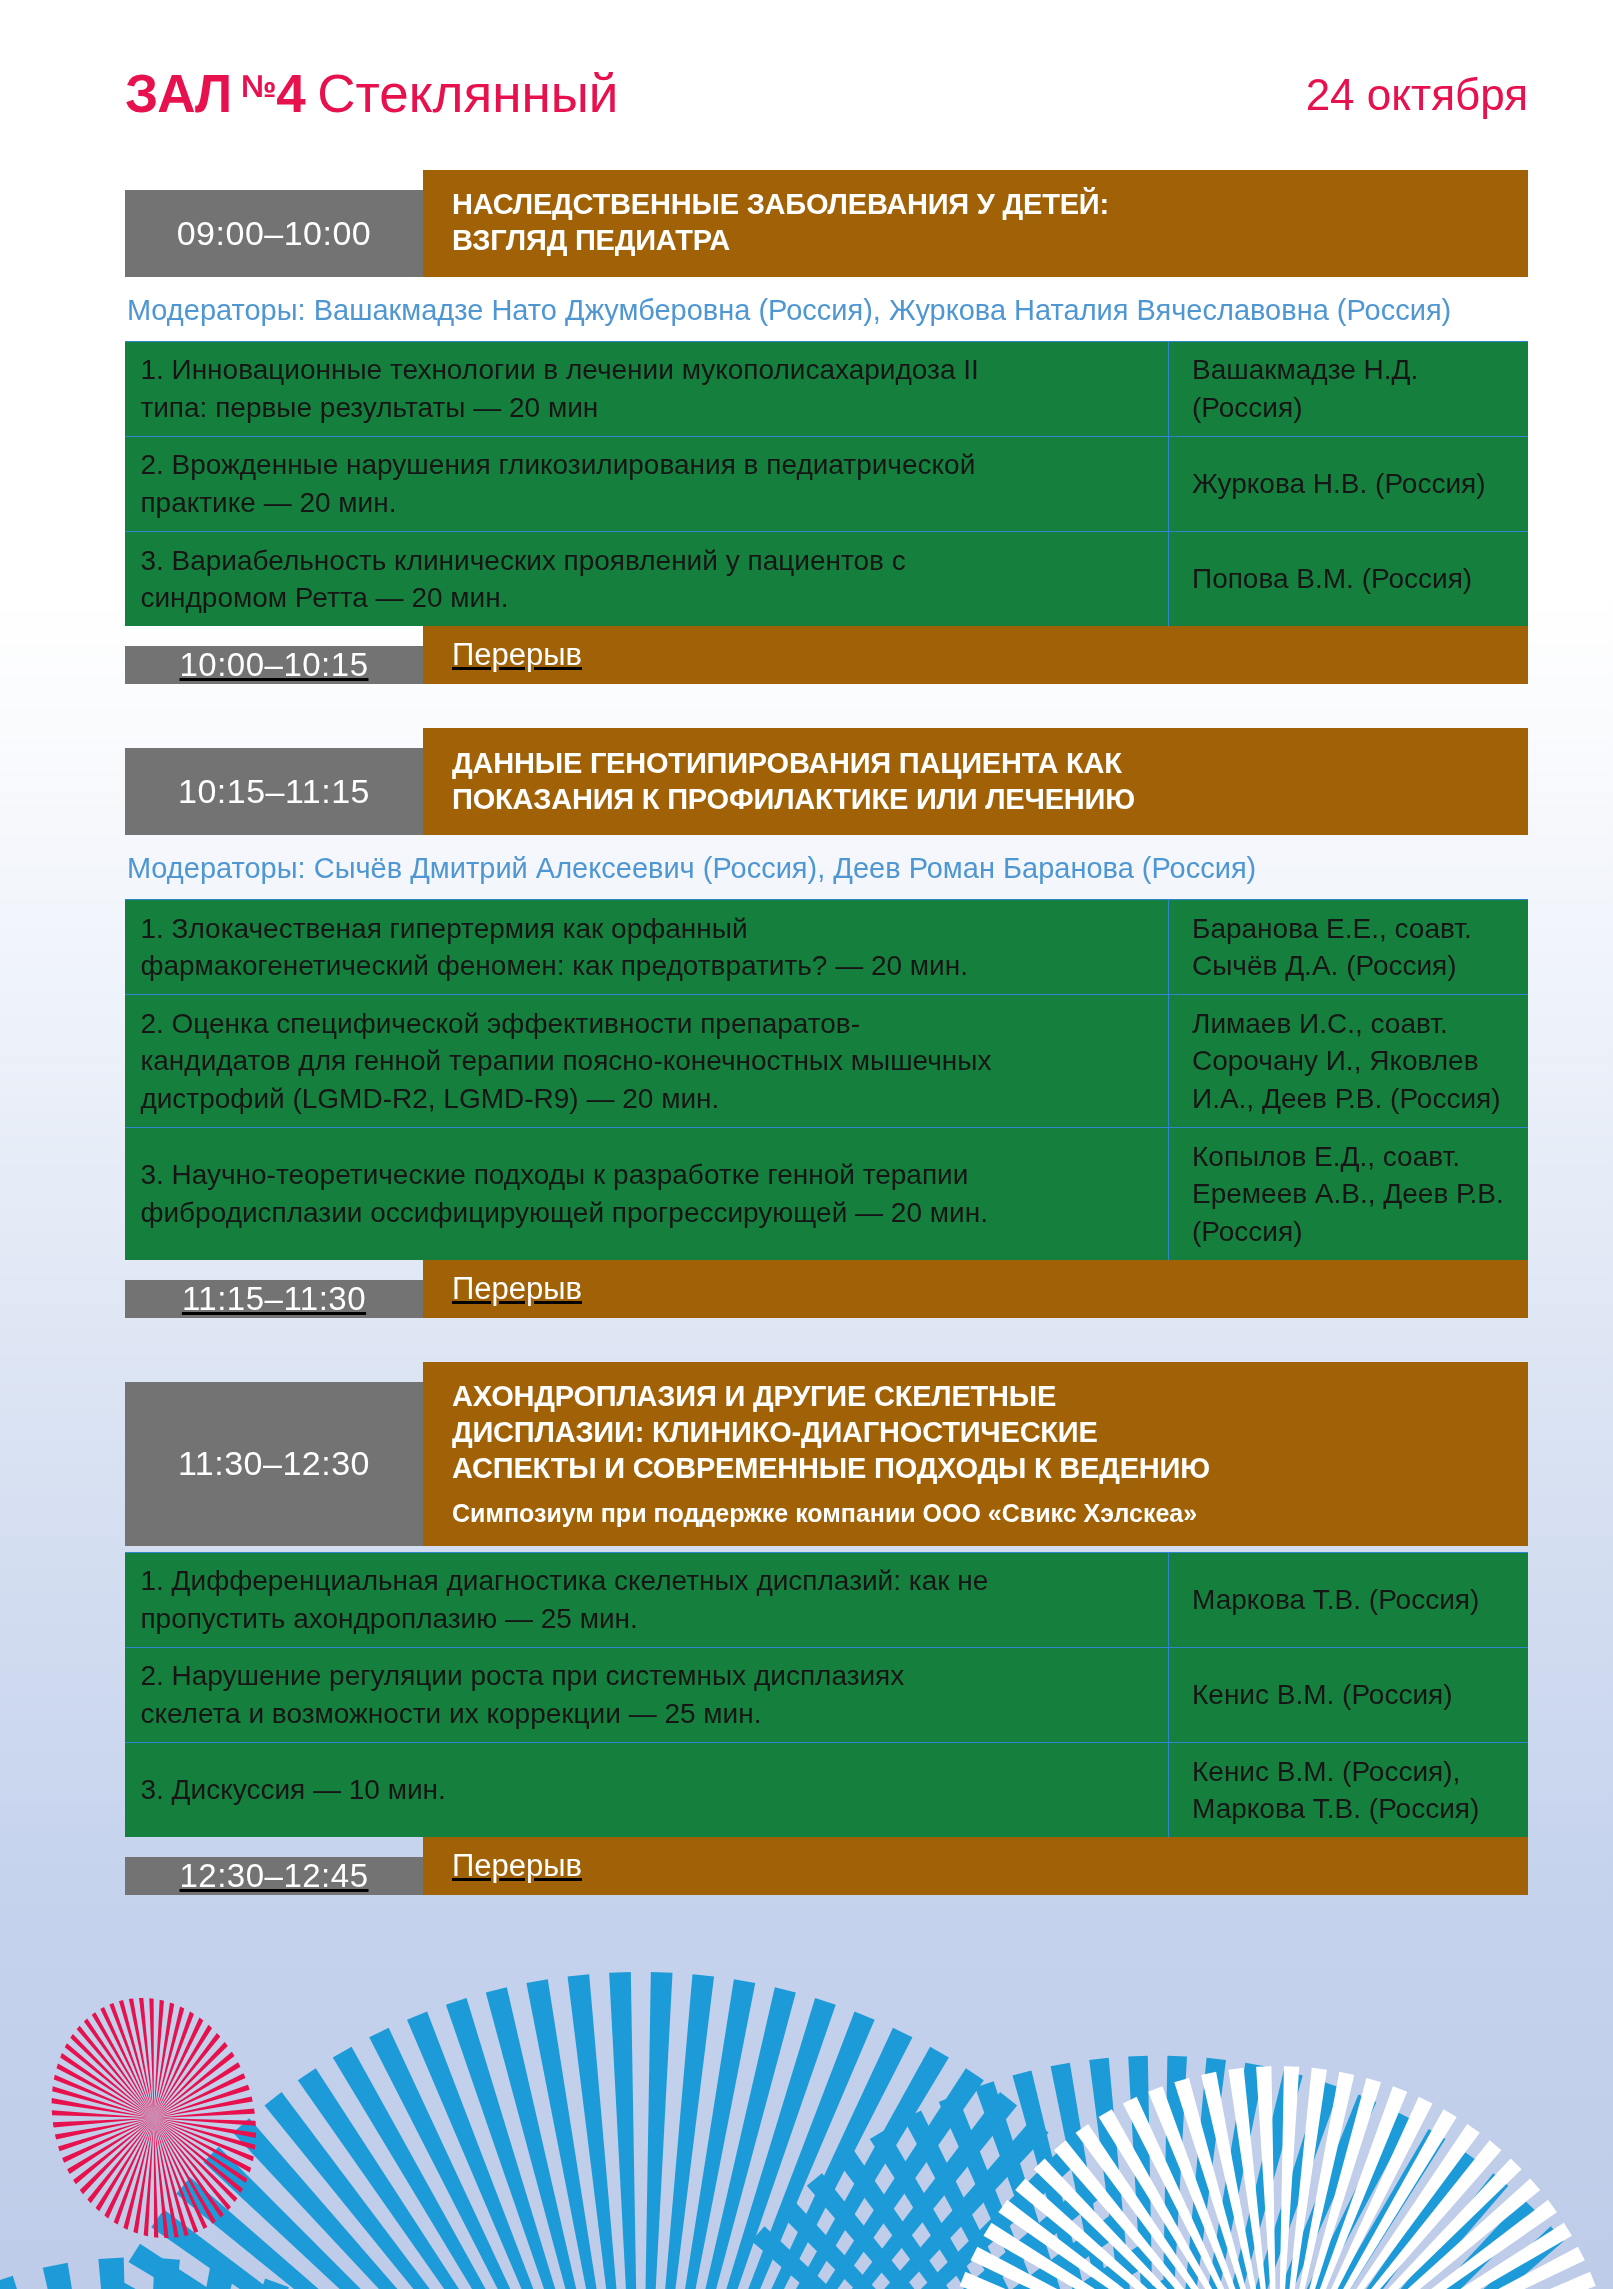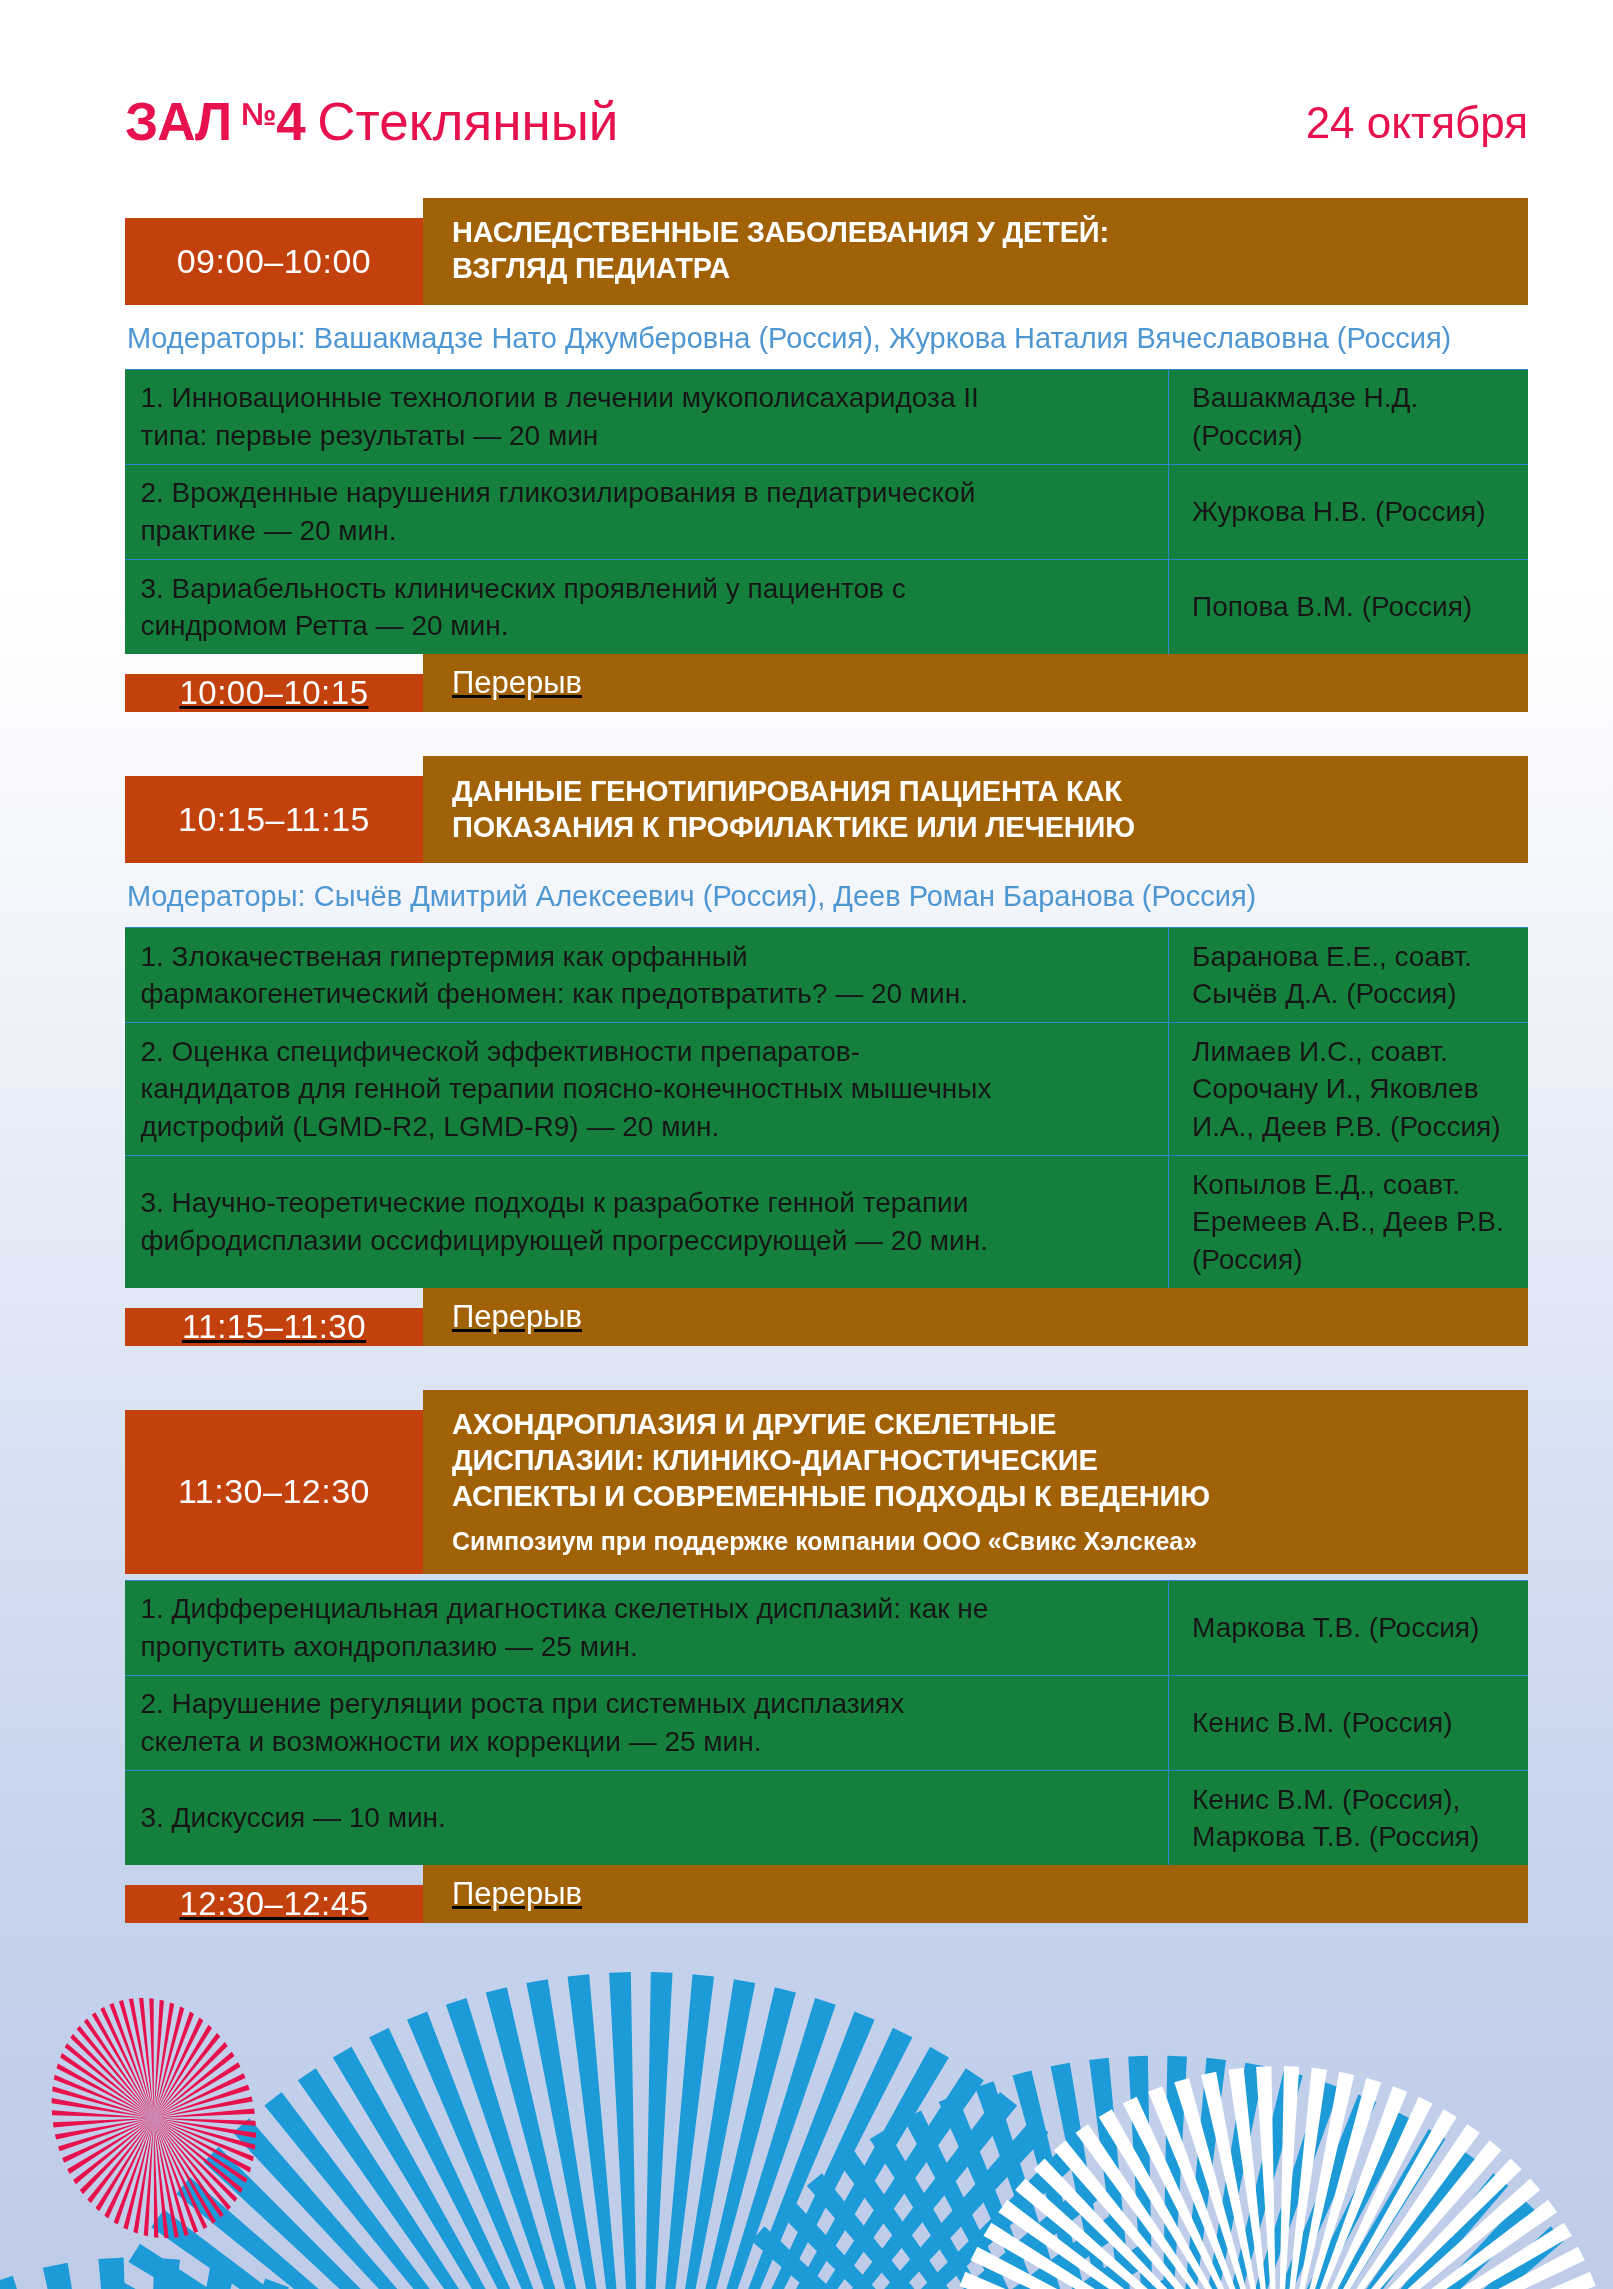--- a/index.html
+++ b/index.html
@@ -3,34 +3,34 @@
 <meta charset="utf-8">
 <style>
   html,body{margin:0;padding:0;}
   body{
     width:1614px;height:2289px;position:relative;overflow:hidden;
     font-family:"Liberation Sans",sans-serif;
     background:linear-gradient(180deg,#ffffff 0%,#ffffff 26%,#f2f5fb 40%,#e3eaf6 54%,#d4def1 68%,#c6d3ed 82%,#becce9 100%);
   }
   .content{position:absolute;left:125px;top:0;width:1403px;z-index:2;}
   
-  .page-header{display:flex;justify-content:space-between;align-items:flex-end;padding-top:95px;}
+  .page-header{display:flex;justify-content:space-between;align-items:flex-end;padding-top:67px;}
   .hall{color:#E6114D;font-size:53px;line-height:1;letter-spacing:-1px;white-space:nowrap;}
   .hall-label{font-weight:800;}
   .numero{font-weight:800;font-size:0.60em;vertical-align:0.48em;margin-left:9.6px;margin-right:1px;}
   .hall-number{font-weight:800;}
   .hall-name{font-weight:400;margin-left:12.5px;letter-spacing:0;}
   .date{color:#E6114D;font-size:44px;font-weight:400;line-height:1;padding-bottom:2.9px;}
   
   .session{margin-top:0;}
   .mt-top{margin-top:50px;}
   .mt-gap{margin-top:44px;}
   .session-header{display:flex;align-items:stretch;min-height:96px;}
   .time-cell{
-    width:298px;min-width:298px;background:#c2410c;color:#fff;
+    width:298px;min-width:298px;background:#737373;color:#fff;
     display:flex;align-items:center;justify-content:center;
     font-size:34px;font-weight:500;letter-spacing:0.5px;white-space:nowrap;margin-top:20px;
   }
   .title-cell{flex:1;background:#a16207;color:#fff;padding:17.3px 23px 17.3px 29px;display:flex;flex-direction:column;justify-content:center;}
   .session-title{font-weight:800;font-size:29px;line-height:1.24;max-width:778px;letter-spacing:-0.2px;}
   .session-subtitle{font-weight:700;font-size:25px;line-height:1.2;margin-top:11.5px;}
   .moderators{color:#4F97D3;font-size:29px;line-height:1.32;padding:14.4px 3.8px 11.5px 1.9px;}
   .mod-names{font-weight:400;}
   .talks{border-top:1.9px solid #2E86CF;}
   .talks.no-mods{margin-top:6px;}

